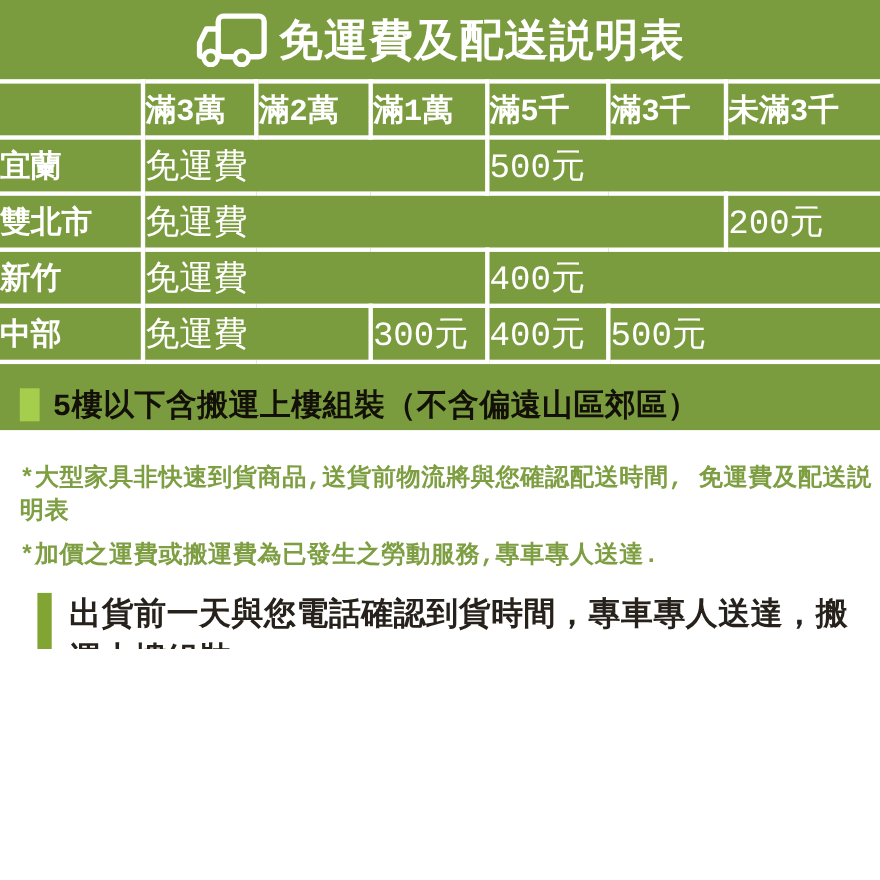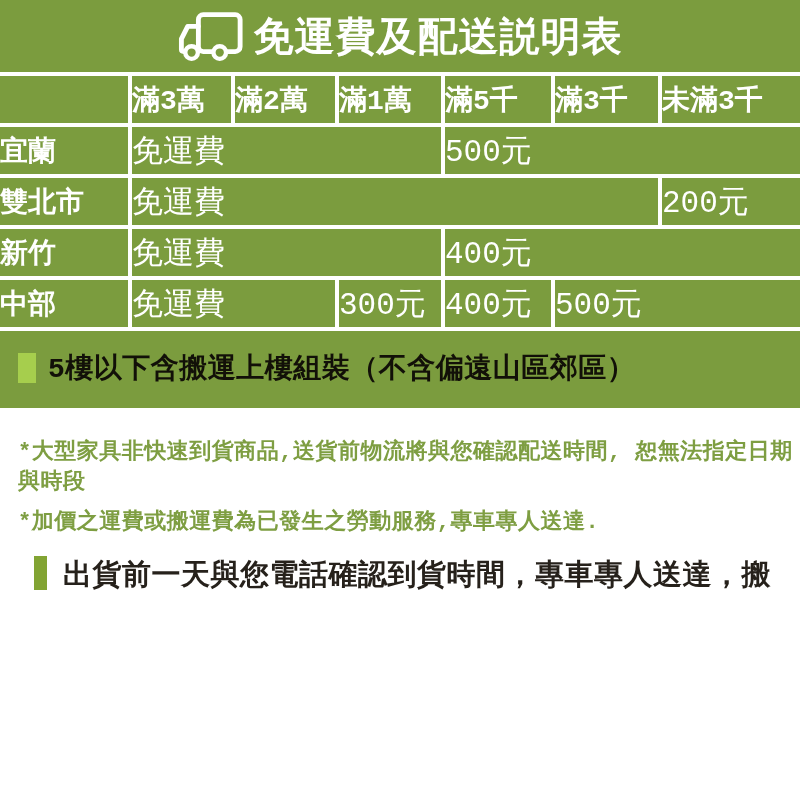--- a/index.html
+++ b/index.html
@@ -32,21 +32,21 @@
     height:47px;padding:0;overflow:hidden;white-space:nowrap;
   }
   table.fee tr>*:first-child{border-left:none;}
   table.fee tr>*:last-child{border-right:none;}
   table.fee th{font-size:28px;font-weight:bold;}
   td.region{font-size:28px;font-weight:bold;}
   td.val{font-size:31px;font-weight:normal;}
   
   .notes{
     background:#7B9C3E;
-    padding:10px 0 21px 18px;
+    padding:10px 0 4px 18px;
   }
   .note-line{
     display:flex;align-items:center;gap:12px;
     margin-top:8px;
   }
   .note-bullet{
     width:18px;height:30px;background:#A6CE4D;flex:0 0 auto;
   }
   .note-line .txt{
     color:#121008;font-size:28px;font-weight:bold;letter-spacing:0.5px;
@@ -130,21 +130,21 @@
   </table>
 
   <section class="notes">
     <div class="note-line">
       <span class="note-bullet"></span>
       <span class="txt">5樓以下含搬運上樓組裝（不含偏遠山區郊區）</span>
     </div>
   </section>
 
   <section class="fineprint">
-    <p>*大型家具非快速到貨商品,送貨前物流將與您確認配送時間, 恕無法指定日期與時段</p>
+    <p>*大型家具非快速到貨商品,送貨前物流將與您確認配送時間, 免運費及配送説明表</p>
     <p>*加價之運費或搬運費為已發生之勞動服務,專車專人送達.</p>
   </section>
 
   <section class="delivery">
     <span class="vbar"></span>
     <div class="lines">
       <div>出貨前一天與您電話確認到貨時間，專車專人送達，搬運上樓組裝</div>
 
     </div>
   </section>

